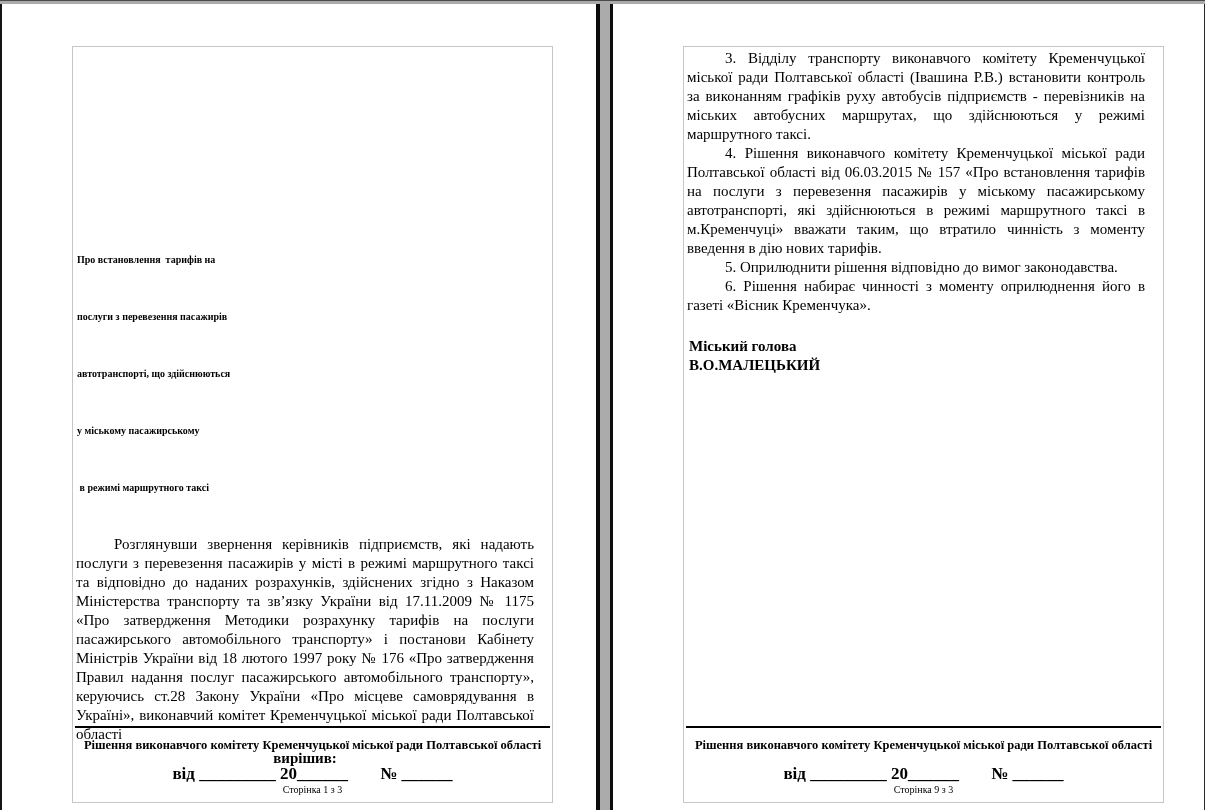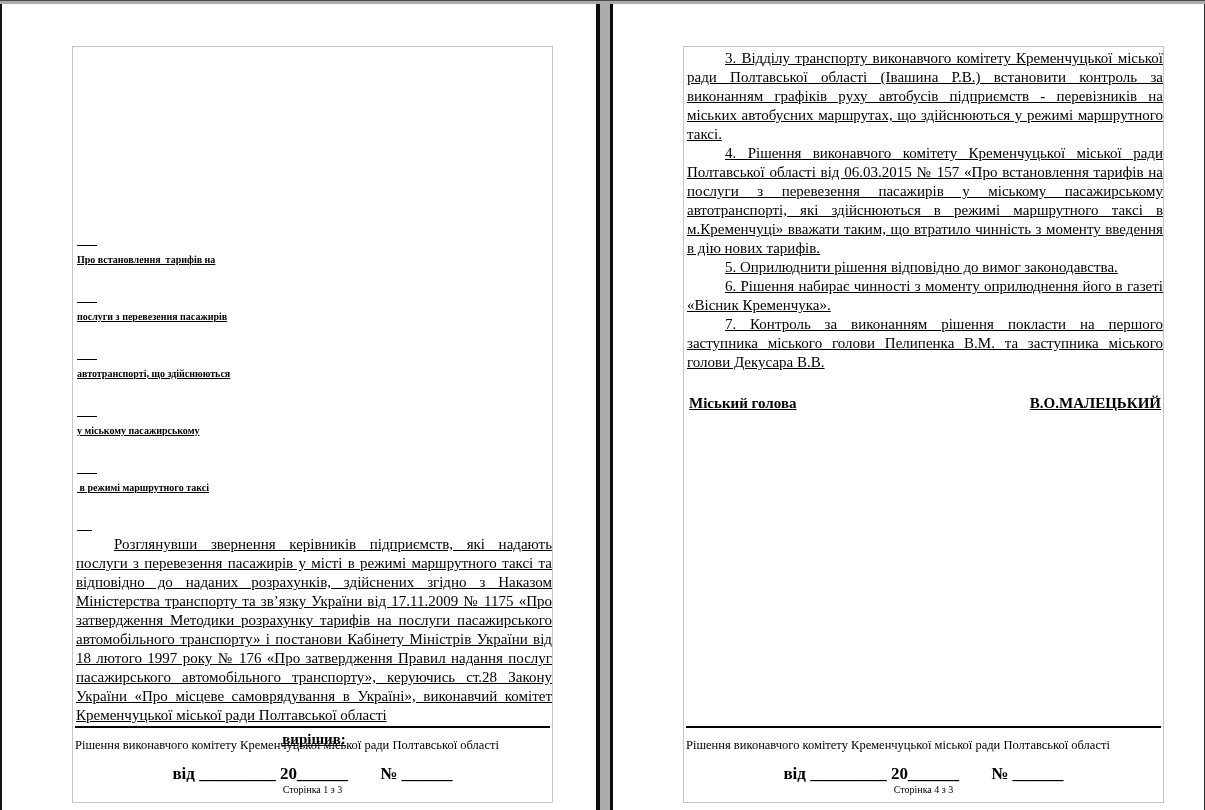--- a/index.html
+++ b/index.html
@@ -46,21 +46,21 @@
     border: 1px solid #c6c6c6;
     top: 42px;
     width: 479px;
     height: 755px;
     box-sizing: content-box;
   }
   .page-left .text-boundary  { left: 70px; }
   .page-right .text-boundary { left: 70px; }
   .content {
     position: absolute;
-    left: 3px; right: 0; top: 2px; text-decoration: underline;
+    left: 3px; right: 18px; top: 2px;
   }
   .doc-title {
     margin: 163px 0 0 1px;
     font-weight: bold;
     font-size: 10px;
     line-height: 19px;
     white-space: pre;
   }
   p.body-par {
     margin: 0;
@@ -78,36 +78,37 @@
     font-weight: bold;
     text-indent: 0;
   }
   .signature {
     margin: 22px 2px 0 2px;
     display: flex;
     justify-content: space-between;
     font-weight: bold;
     font-size: 15px;
     line-height: 19px;
+    flex-direction: column;
   }
   .page-footer {
     position: absolute;
     left: 2px; right: 2px;
     top: 679px;
   }
   .footer-rule {
     border-top: 2px solid #000;
     height: 0;
   }
   .footer-org {
     margin: 10px 0 0 0;
-    font-weight: normal;
+    font-weight: bold;
     font-size: 12.5px;
     line-height: 15px;
-    text-align: left;
+    text-align: center;
   }
   .footer-blanks {
     margin: 13px 0 0 0;
     font-weight: bold;
     font-size: 17px;
     line-height: 15px;
     text-align: center;
   }
   .footer-blanks .num-blank { margin-left: 28px; }
   .footer-page {
@@ -148,29 +149,28 @@
   </div>
 </div>
 
 <div class="page page-right">
   <div class="text-boundary">
     <div class="content">
       <p class="body-par">3. Відділу транспорту виконавчого комітету Кременчуцької міської ради Полтавської області (Івашина Р.В.) встановити контроль за виконанням графіків руху автобусів підприємств - перевізників на міських автобусних маршрутах, що здійснюються у режимі маршрутного таксі.</p>
       <p class="body-par">4. Рішення виконавчого комітету Кременчуцької міської ради Полтавської області від 06.03.2015 № 157 «Про встановлення тарифів на послуги з перевезення пасажирів у міському пасажирському автотранспорті, які здійснюються в режимі маршрутного таксі в м.Кременчуці» вважати таким, що втратило чинність з моменту введення в дію нових тарифів.</p>
       <p class="body-par">5. Оприлюднити рішення відповідно до вимог законодавства.</p>
       <p class="body-par">6. Рішення набирає чинності з моменту оприлюднення його в газеті «Вісник Кременчука».</p>
-      <p class="body-par">7. Контроль за виконанням рішення покласти на першого заступника міського голови Пелипенка В.М. та заступника міського голови Декусара В.В.</p>
       <div class="signature">
         <span>Міський голова</span>
         <span>В.О.МАЛЕЦЬКИЙ</span>
       </div>
     </div>
     <div class="page-footer">
       <div class="footer-rule"></div>
       <p class="footer-org">Рішення виконавчого комітету Кременчуцької міської ради Полтавської області</p>
       <p class="footer-blanks">
         <span>від _________ 20______</span>
         <span class="num-blank">№ ______</span>
       </p>
-      <p class="footer-page">Сторінка 4 з 3</p>
+      <p class="footer-page">Сторінка 9 з 3</p>
     </div>
   </div>
 </div>
 
 </body></html>

